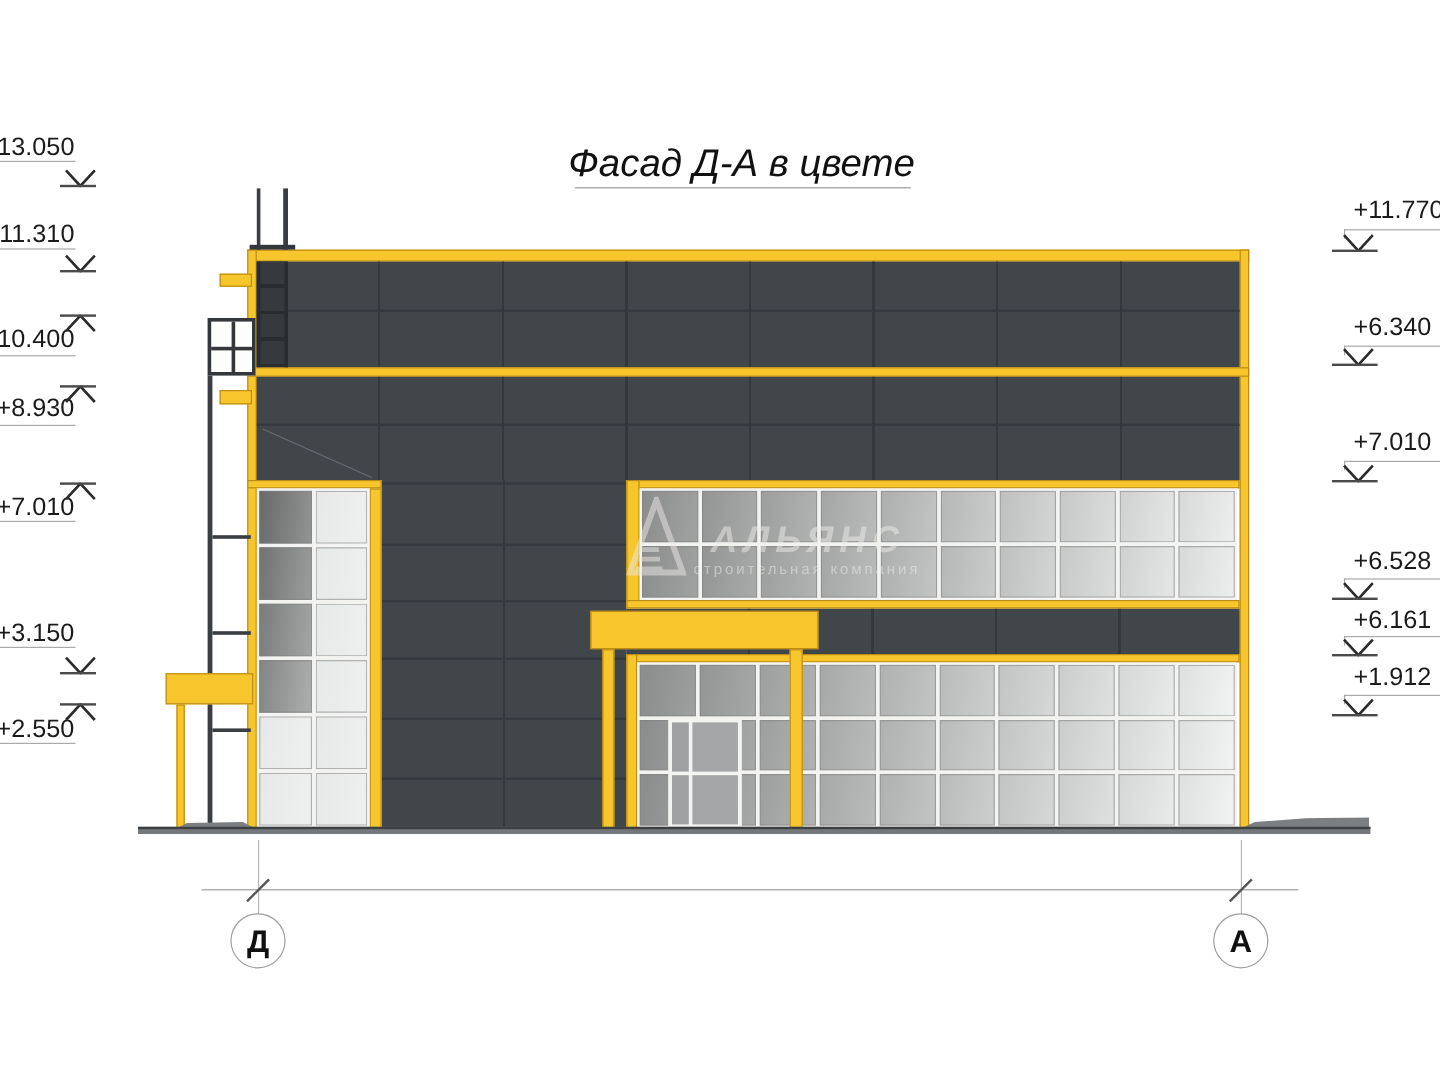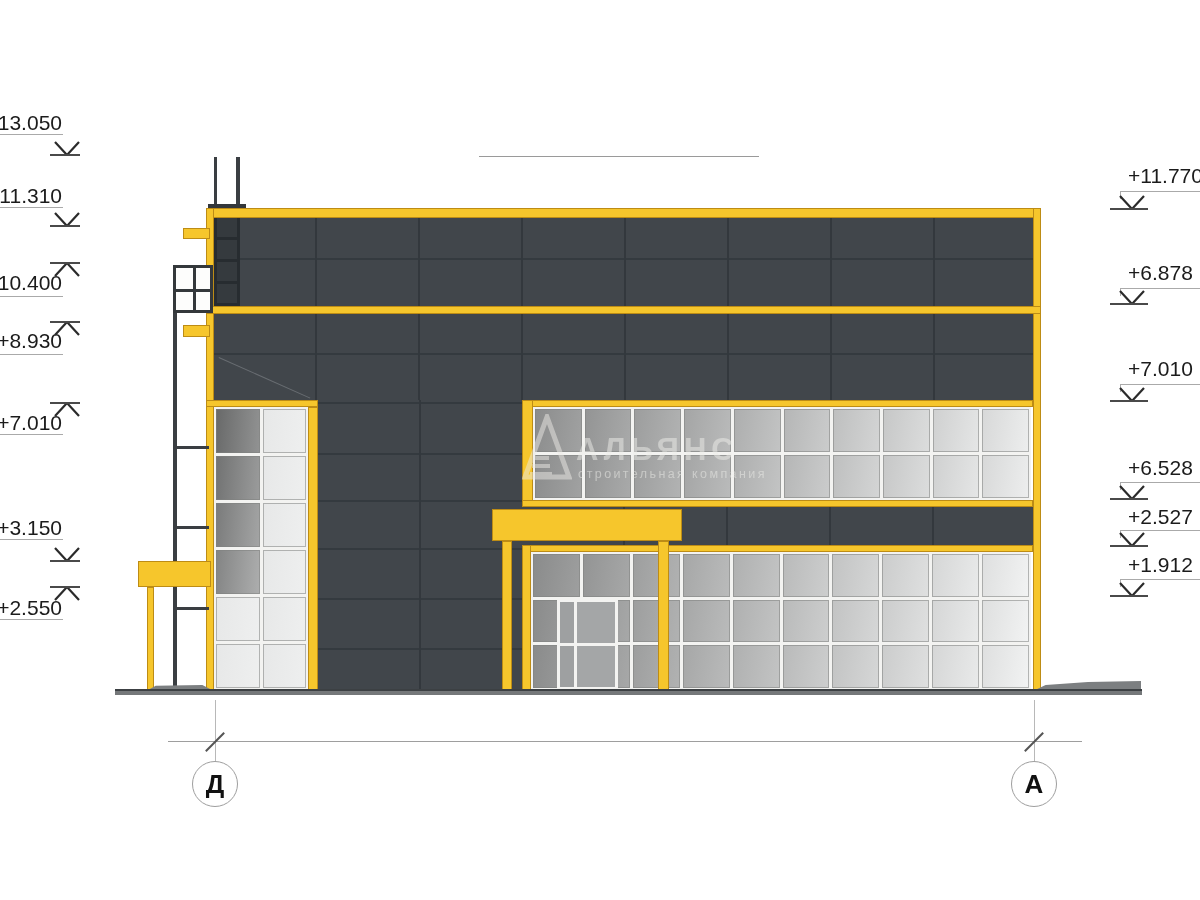--- a/index.html
+++ b/index.html
@@ -17,28 +17,29 @@
   .annot-line{position:absolute;background:#a9a9a9;}
   .elev-label{position:absolute;font-size:21px;color:#1b1b1b;white-space:nowrap;line-height:26px;}
   .tipline{position:absolute;height:2px;background:#4a4a4a;}
   .title{position:absolute;left:318px;top:118px;width:600px;text-align:center;
          font-style:italic;font-size:32px;color:#111;}
   .dim-text{position:absolute;font-size:28px;letter-spacing:4px;color:#bdbdbd;}
   .axis-circle{position:absolute;width:46px;height:46px;border-radius:50%;background:#fff;
                border:1.4px solid #9e9e9e;color:#111;font-size:26px;font-weight:bold;
                display:flex;align-items:center;justify-content:center;}
   .wm{position:absolute;opacity:.5;color:#eeeeea;}
-  .wm-name{position:absolute;left:54px;top:20px;font-size:31px;font-weight:bold;letter-spacing:5px;white-space:nowrap;}
+  .wm-name{position:absolute;left:70px;top:20px;font-size:31px;font-weight:bold;letter-spacing:5px;white-space:nowrap;font-style:italic;}
   .wm-sub{position:absolute;left:56px;top:55px;font-size:12.5px;letter-spacing:2.4px;white-space:nowrap;}
 </style>
 </head>
 <body>
 
 <div id="stage">
 
+  <div class="title">Фасад Д-А в цвете</div>
   <div class="abs" style="left:479px;top:156px;width:280px;height:1px;background:#9a9a9a;"></div>
 
   <div class="abs yellow" style="left:206px;top:208px;width:835px;height:10px;border-width:1.5px 1px;"></div>
 
   <div class="abs yellow" style="left:206px;top:208px;width:8px;height:484px;"></div>
   <div class="abs yellow" style="left:1033px;top:208px;width:8px;height:484px;"></div>
 
   <div class="abs wall" style="left:214px;top:218px;width:819px;height:88px;">
     <div class="seam-h" style="top:40px;"></div>
   </div>
@@ -241,42 +242,42 @@
         <polyline points="1,14 13,1 25,14" fill="none" stroke="#2b2b2b" stroke-width="2.2"></polyline>
       </svg>
       <div class="tipline" style="left: 50px; top: 586px; width: 30px; position: absolute;"></div>
       <div class="elev-label" style="left: 1128px; top: 163px; position: absolute;">+11.770</div>
       <div style="left: 1120px; top: 191px; width: 80px; height: 1.2px; background: rgb(170, 170, 170); position: absolute;"></div>
       <div style="left: 1120px; top: 191px; width: 1.2px; height: 8px; background: rgb(170, 170, 170); position: absolute;"></div>
       <svg width="26" height="15" style="position: absolute; left: 1119px; top: 195px;">
         <polyline points="1,1 13,14 25,1" fill="none" stroke="#2b2b2b" stroke-width="2.2"></polyline>
       </svg>
       <div class="tipline" style="left: 1110px; top: 208px; width: 38px; position: absolute;"></div>
-      <div class="elev-label" style="left: 1128px; top: 260px; position: absolute;">+6.878</div>
+      <div class="elev-label" style="left: 1128px; top: 260px; position: absolute;">+6.340</div>
       <div style="left: 1120px; top: 288px; width: 80px; height: 1.2px; background: rgb(170, 170, 170); position: absolute;"></div>
       <div style="left: 1120px; top: 288px; width: 1.2px; height: 8px; background: rgb(170, 170, 170); position: absolute;"></div>
       <svg width="26" height="15" style="position: absolute; left: 1119px; top: 290px;">
         <polyline points="1,1 13,14 25,1" fill="none" stroke="#2b2b2b" stroke-width="2.2"></polyline>
       </svg>
       <div class="tipline" style="left: 1110px; top: 303px; width: 38px; position: absolute;"></div>
       <div class="elev-label" style="left: 1128px; top: 356px; position: absolute;">+7.010</div>
       <div style="left: 1120px; top: 384px; width: 80px; height: 1.2px; background: rgb(170, 170, 170); position: absolute;"></div>
       <div style="left: 1120px; top: 384px; width: 1.2px; height: 8px; background: rgb(170, 170, 170); position: absolute;"></div>
       <svg width="26" height="15" style="position: absolute; left: 1119px; top: 387px;">
         <polyline points="1,1 13,14 25,1" fill="none" stroke="#2b2b2b" stroke-width="2.2"></polyline>
       </svg>
       <div class="tipline" style="left: 1110px; top: 400px; width: 38px; position: absolute;"></div>
       <div class="elev-label" style="left: 1128px; top: 455px; position: absolute;">+6.528</div>
       <div style="left: 1120px; top: 482px; width: 80px; height: 1.2px; background: rgb(170, 170, 170); position: absolute;"></div>
       <div style="left: 1120px; top: 482px; width: 1.2px; height: 8px; background: rgb(170, 170, 170); position: absolute;"></div>
       <svg width="26" height="15" style="position: absolute; left: 1119px; top: 485px;">
         <polyline points="1,1 13,14 25,1" fill="none" stroke="#2b2b2b" stroke-width="2.2"></polyline>
       </svg>
       <div class="tipline" style="left: 1110px; top: 498px; width: 38px; position: absolute;"></div>
-      <div class="elev-label" style="left: 1128px; top: 504px; position: absolute;">+2.527</div>
+      <div class="elev-label" style="left: 1128px; top: 504px; position: absolute;">+6.161</div>
       <div style="left: 1120px; top: 530px; width: 80px; height: 1.2px; background: rgb(170, 170, 170); position: absolute;"></div>
       <div style="left: 1120px; top: 530px; width: 1.2px; height: 8px; background: rgb(170, 170, 170); position: absolute;"></div>
       <svg width="26" height="15" style="position: absolute; left: 1119px; top: 532px;">
         <polyline points="1,1 13,14 25,1" fill="none" stroke="#2b2b2b" stroke-width="2.2"></polyline>
       </svg>
       <div class="tipline" style="left: 1110px; top: 545px; width: 38px; position: absolute;"></div>
       <div class="elev-label" style="left: 1128px; top: 552px; position: absolute;">+1.912</div>
       <div style="left: 1120px; top: 579px; width: 80px; height: 1.2px; background: rgb(170, 170, 170); position: absolute;"></div>
       <div style="left: 1120px; top: 579px; width: 1.2px; height: 8px; background: rgb(170, 170, 170); position: absolute;"></div>
       <svg width="26" height="15" style="position: absolute; left: 1119px; top: 582px;">

